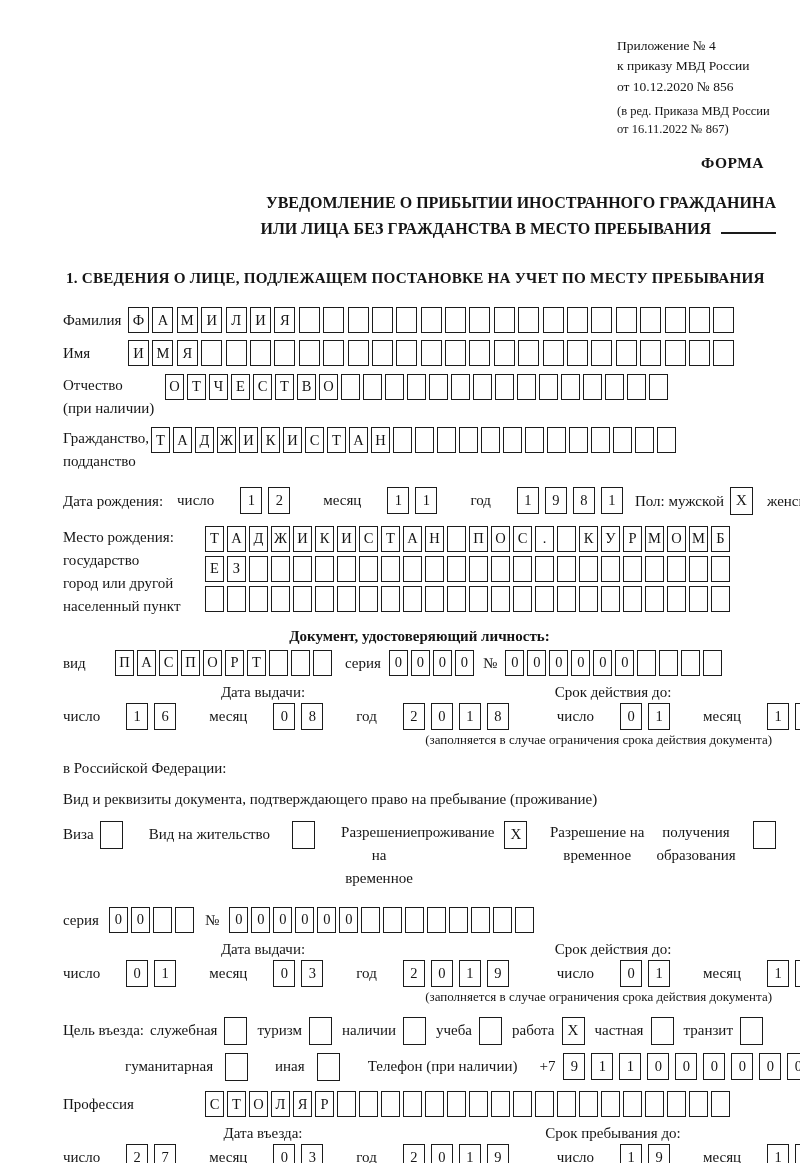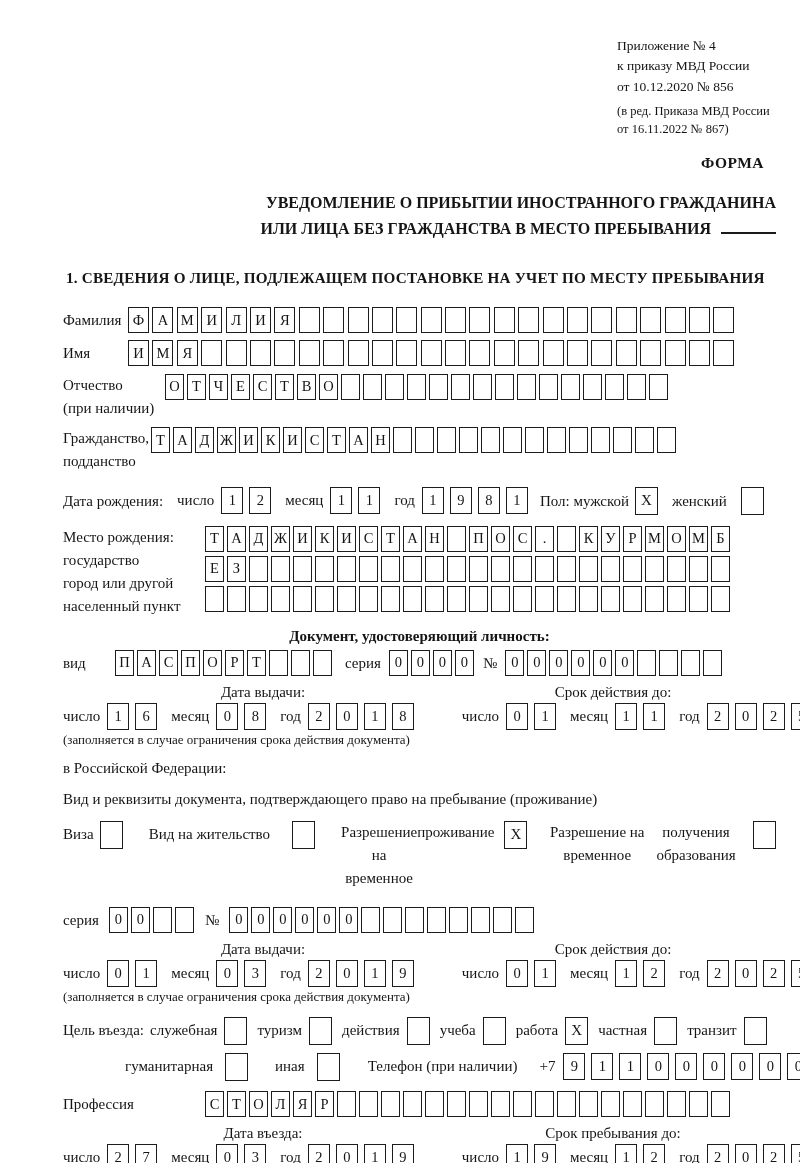--- a/index.html
+++ b/index.html
@@ -31,25 +31,25 @@
   .checkbox{
     display:inline-flex; flex:none; align-items:center; justify-content:center;
     width:21px; height:26px; border:1.6px solid #1c1c1c; font-size:15px; background:#fff;
   }
   .datecells .cell{width:20px; height:25px; margin-right:6px; border-width:1.7px;}
   
   .date-headers{display:flex; margin-top:8px;}
   .dh-left{flex:none; width:400px; text-align:center;}
   .dh-right{flex:none; width:300px; text-align:center;}
   .dates-row{display:flex; align-items:center; margin-top:2px;}
-  .dgroup{display:flex; align-items:center;}
+  .dgroup{display:flex; align-items:center;gap:19px;}
   .dgroup .lbl{margin-right:7px; line-height:1.4;}
   .dgroup .mid{margin-left:8px;text-align:center;}
   .dates-right{margin-left:42px;}
-  .fine-note{font-size:13px; margin-top:2px; padding-right:4px;}
+  .fine-note{font-size:13px; text-align:right; margin-top:2px; padding-right:4px;}
   .plain-line{margin-top:9px; line-height:1.5;}
   
   .permit-checks{display:flex; align-items:flex-start; margin-top:10px;}
   .permit-label{display:flex; flex-direction:row; text-align:center; line-height:1.55;}
   .permit-checks .checkbox{margin-left:10px;}
   
   .purpose{display:flex; align-items:center; margin-top:12px;}
   .purpose .pitem{margin-left:10px; white-space:nowrap;}
   .purpose .checkbox{margin-left:7px;}
   .iddoc-heading{font-weight:bold; text-align:center; margin-top:9px; font-size:15px;}
@@ -498,21 +498,21 @@
     </span>
   </div>
   <div class="fine-note">(заполняется в случае ограничения срока действия документа)</div>
 
   <div class="purpose">
     <span>Цель въезда:</span>
     <span class="pitem" style="margin-left:6px;">служебная</span>
     <span class="checkbox"></span>
     <span class="pitem">туризм</span>
     <span class="checkbox"></span>
-    <span class="pitem">действия</span>
+    <span class="pitem">наличии</span>
     <span class="checkbox"></span>
     <span class="pitem">учеба</span>
     <span class="checkbox"></span>
     <span class="pitem">работа</span>
     <span class="checkbox">X</span>
     <span class="pitem">частная</span>
     <span class="checkbox"></span>
     <span class="pitem">транзит</span>
     <span class="checkbox"></span>
   </div>

